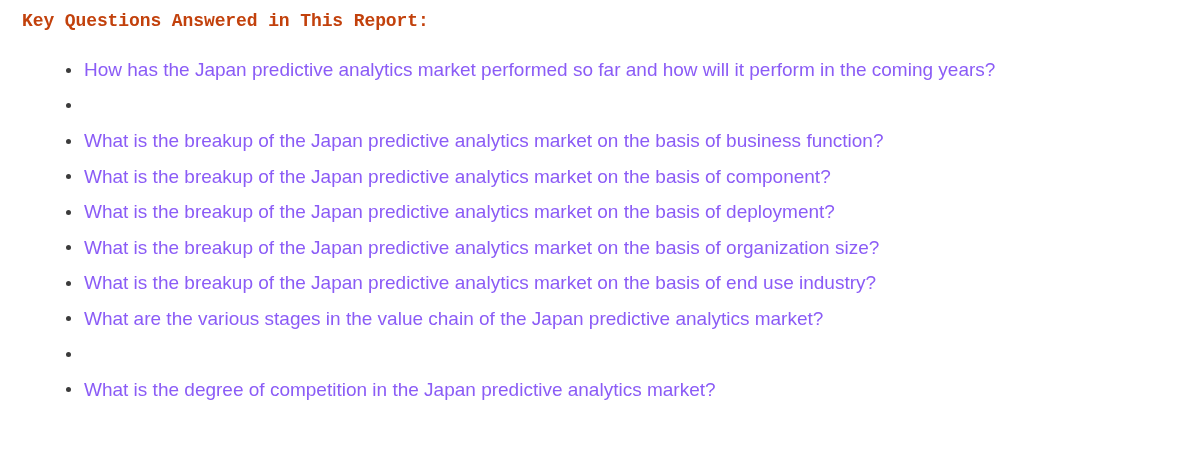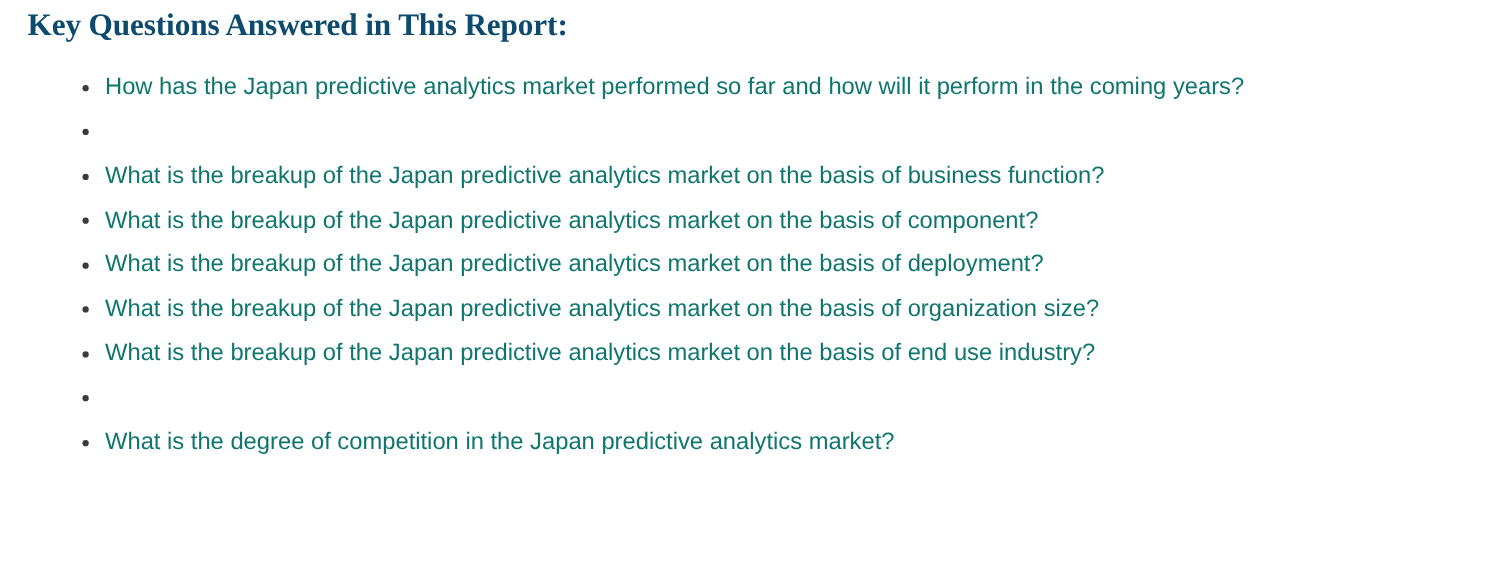--- a/index.html
+++ b/index.html
@@ -22,43 +22,43 @@
     width: 1189px;
     height: 454px;
     box-sizing: border-box;
   }
 
   .section-heading {
     position: absolute;
     left: 22px;
     top: 9px;
     margin: 0;
-    color: #0c4a6e;
-    font-family: Liberation Serif, serif;
-    font-size: 25px;
+    color: #c2410c;
+    font-family: Liberation Mono, monospace;
+    font-size: 18px;
     font-weight: bold;
     letter-spacing: -0.1px;
     line-height: 24px;
     white-space: nowrap;
   }
 
   .questions-list {
     position: absolute;
     left: 0;
     top: 52px;
     margin: 0;
     padding: 0;
     list-style: none;
   }
 
   .question-item {
     position: relative;
     height: 35.5px;
     padding-left: 84px;
-    color: #0f766e;
+    color: #8b5cf6;
     font-family: "Liberation Sans", sans-serif;
     font-size: 19px;
     line-height: 35.5px;
     white-space: nowrap;
   }
 
   .question-item .bullet-marker {
     position: absolute;
     left: 66px;
     top: 50%;
@@ -110,20 +110,24 @@
     <li class="question-item">
       <span class="bullet-marker"></span>
       <span class="question-text">What is the breakup of the Japan predictive analytics market on the basis of organization size?</span>
     </li>
 
     <li class="question-item">
       <span class="bullet-marker"></span>
       <span class="question-text">What is the breakup of the Japan predictive analytics market on the basis of end use industry?</span>
     </li>
 
+    <li class="question-item">
+      <span class="bullet-marker"></span>
+      <span class="question-text">What are the various stages in the value chain of the Japan predictive analytics market?</span>
+    </li>
 
 
     <li class="question-item">
       <span class="bullet-marker"></span>
     </li>
 
     <li class="question-item">
       <span class="bullet-marker"></span>
       <span class="question-text">What is the degree of competition in the Japan predictive analytics market?</span>
     </li>

